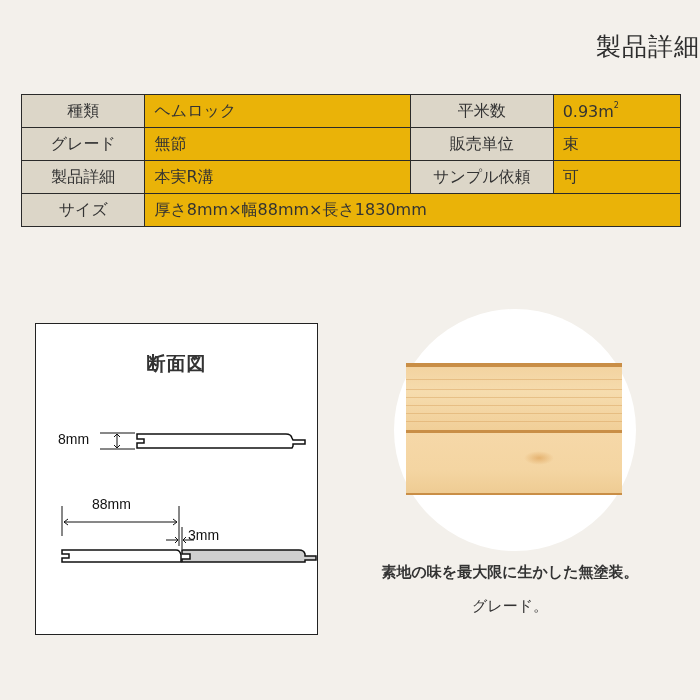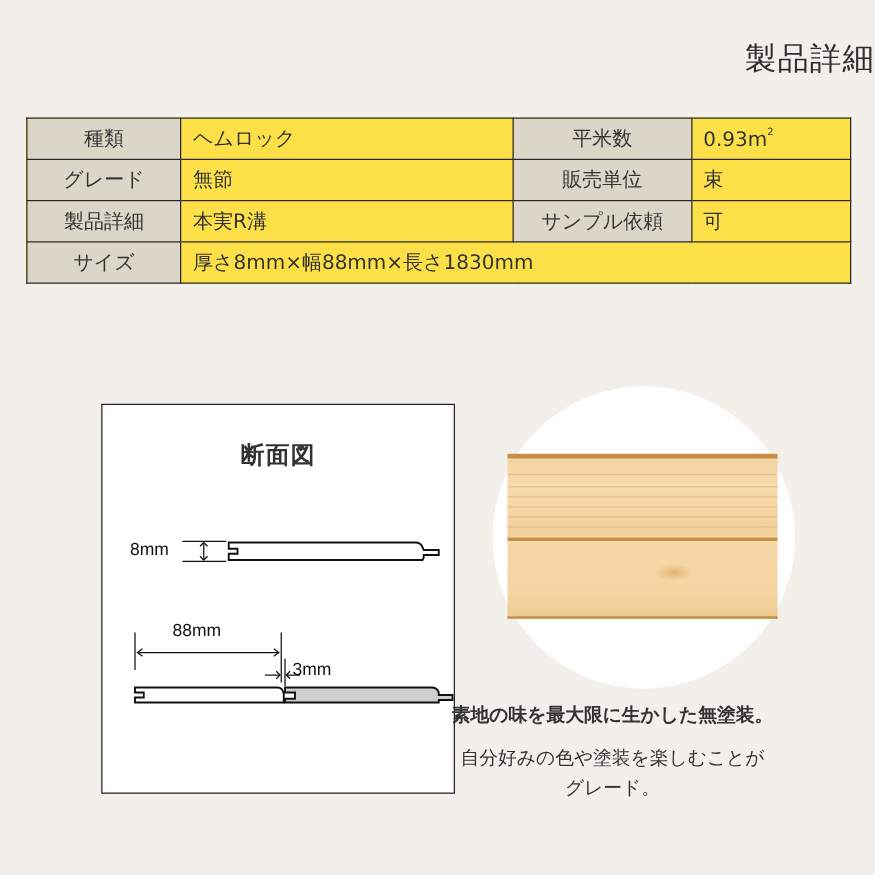--- a/index.html
+++ b/index.html
@@ -11,41 +11,40 @@
     position: relative;
   }
   .title {
     position: absolute; left: 0; top: 30px; width: 700px;
     text-align: right; font-size: 25px; color: #2e2e2e;
     letter-spacing: 1px;
   }
   table.spec {
     position: absolute; left: 21px; top: 94px;
     width: 660px; border-collapse: collapse;
-    background: #fde047;
+    background: #eab308;
   }
   table.spec td {
     border: 1.5px solid #2a2a2a;
     height: 32px; padding: 0;
     font-size: 16px; color: #333;
   }
   td.lbl { background: #dcd6c8; text-align: center; }
   td.val { padding-left: 9px !important; margin-left: 28px; }
   .c1 { width: 127px; }
   .c2 { width: 266px; }
   .c3 { width: 147px; }
   .c4 { width: 120px; }
   sup.sq { font-size: 8px; vertical-align: 9px; margin-left: 0px; }
 
   .diagram {
     position: absolute; left: 35px; top: 323px;
     width: 283px; height: 312px;
     background: #fff; border: 1.5px solid #222;
     box-sizing: border-box;
-    margin-left: 46px;
   }
   .diagram-title {
     position: absolute; left: 0; top: 27px; width: 100%;
     text-align: center; font-size: 19px; font-weight: bold; color: #333;
     letter-spacing: 1px;
   }
   .diagram svg { position: absolute; left: 0; top: 0; }
 
   .photo-circle {
     position: absolute; left: 394px; top: 309px;
@@ -63,21 +62,21 @@
   .board.top { top: 4px; height: 63px; }
   .board.bottom { top: 70px; height: 62px; background: linear-gradient(180deg, #f6d8a8 0%, #f4d5a2 60%, #eecb92 100%); }
   .groove { position: absolute; left: 0; width: 216px; background: #c98e46; }
   .grain { position: absolute; left: 0; width: 216px; height: 1px; background: rgba(214,160,92,0.45); }
   .knot {
     position: absolute; left: 118px; top: 88px; width: 30px; height: 14px;
     border-radius: 50%;
     background: radial-gradient(ellipse at center, rgba(224,167,95,0.75) 0%, rgba(240,200,140,0) 70%);
   }
   .caption {
-    position: absolute; left: 320px; width: 340px; text-align: center;
+    position: absolute; left: 340px; width: 340px; text-align: center;
     color: #333;
   }
   .caption.bold { top: 563px; font-size: 15px; font-weight: bold; }
   .caption.sub { top: 594px; font-size: 15px; line-height: 24px; }
 </style>
 </head>
 <body>
 
 <div class="title">製品詳細</div>
 
@@ -154,15 +153,14 @@
     <div class="grain" style="top:54px;"></div>
   </div>
   <div class="groove" style="top:67px; height:3px;"></div>
   <div class="board bottom"></div>
   <div class="knot"></div>
   <div class="groove" style="top:130px; height:2px;"></div>
 </div>
 
 <div class="caption bold">素地の味を最大限に生かした無塗装。</div>
 <div class="caption sub">
-  <div>自分好みの色や塗装を楽しむことが</div>
   <div>グレード。</div>
 </div>
 
 </body></html>

